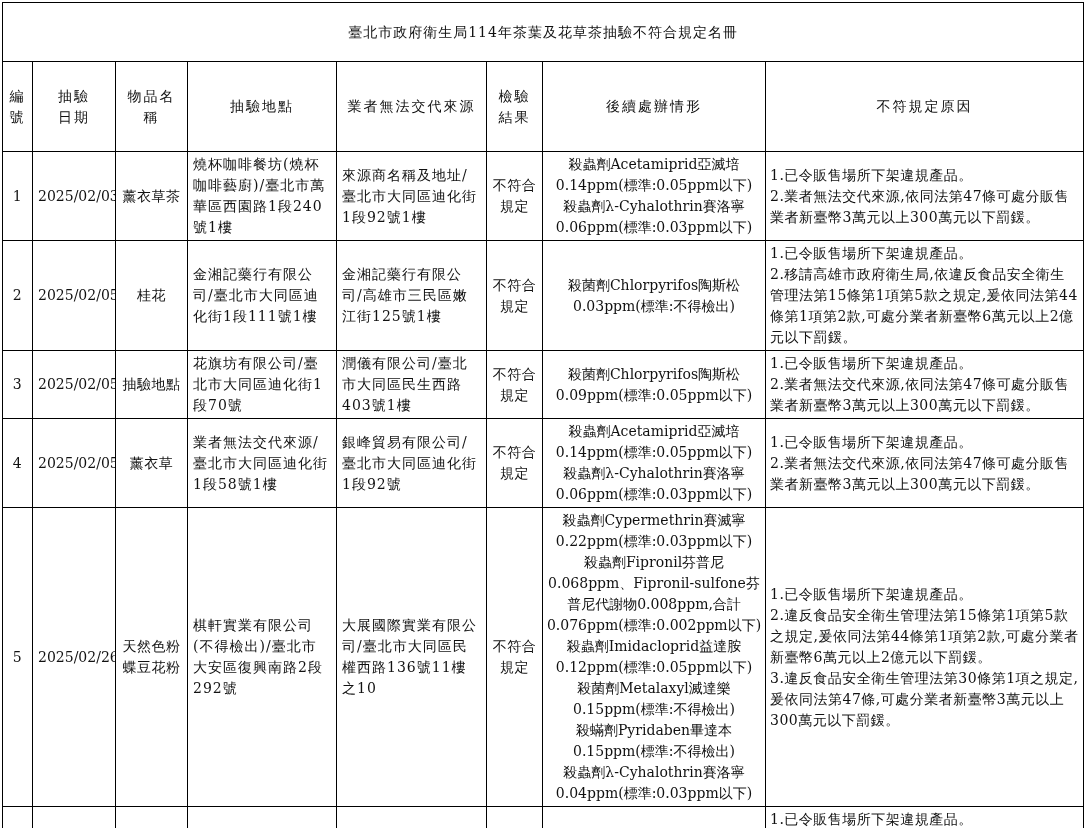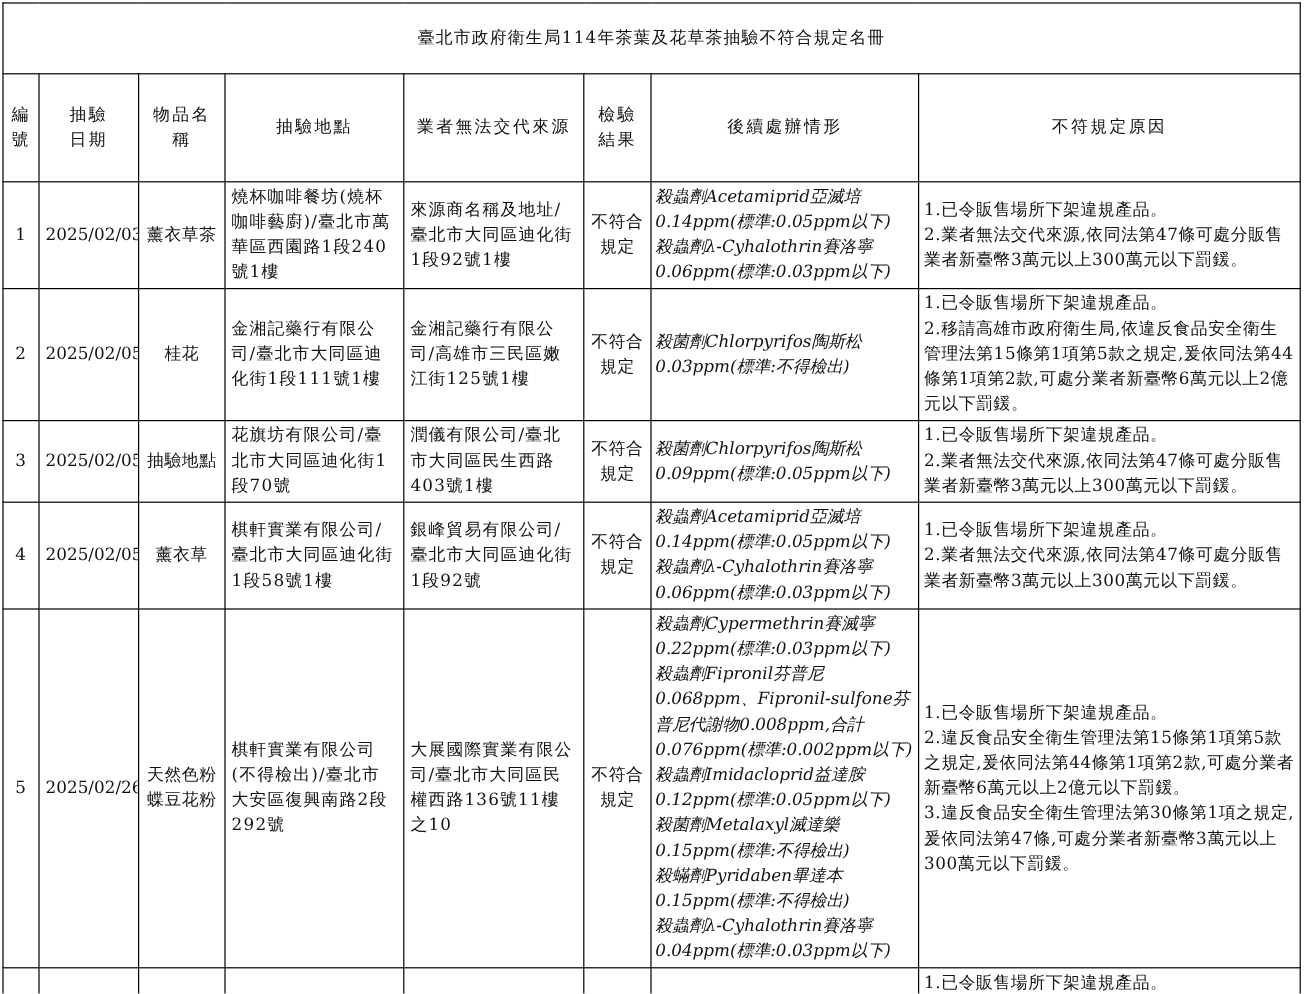--- a/index.html
+++ b/index.html
@@ -48,23 +48,23 @@
   td.c-no, td.c-date, td.c-item, td.c-result {
     text-align: center;
     letter-spacing: 0.5px;
   }
   td.c-date { letter-spacing: 0; }
   td.c-loc, td.c-src {
     text-align: left;
     letter-spacing: 1px;
   }
   td.c-reason {
+    text-align: center;
     letter-spacing: 0;
     padding: 2px 3px;
-    font-style: italic;
   }
   td.c-follow {
     text-align: left;
     letter-spacing: 0.5px;
     padding: 2px 4px;
   }
 </style>
 </head>
 <body>
 
@@ -139,21 +139,21 @@
       <td class="c-reason">殺菌劑Chlorpyrifos陶斯松
 0.09ppm(標準:0.05ppm以下)</td>
       <td class="c-follow">1.已令販售場所下架違規產品。
 2.業者無法交代來源,依同法第47條可處分販售業者新臺幣3萬元以上300萬元以下罰鍰。</td>
     </tr>
 
     <tr style="height:70px">
       <td class="c-no">4</td>
       <td class="c-date">2025/02/05</td>
       <td class="c-item">薰衣草</td>
-      <td class="c-loc">棋軒實業有限公司/臺北市大同區迪化街1段58號1樓</td>
+      <td class="c-loc">業者無法交代來源/臺北市大同區迪化街1段58號1樓</td>
       <td class="c-src">銀峰貿易有限公司/臺北市大同區迪化街1段92號</td>
       <td class="c-result">不符合
 規定</td>
       <td class="c-reason">殺蟲劑Acetamiprid亞滅培
 0.14ppm(標準:0.05ppm以下)
 殺蟲劑λ-Cyhalothrin賽洛寧
 0.06ppm(標準:0.03ppm以下)</td>
       <td class="c-follow">1.已令販售場所下架違規產品。
 2.業者無法交代來源,依同法第47條可處分販售業者新臺幣3萬元以上300萬元以下罰鍰。</td>
     </tr>

